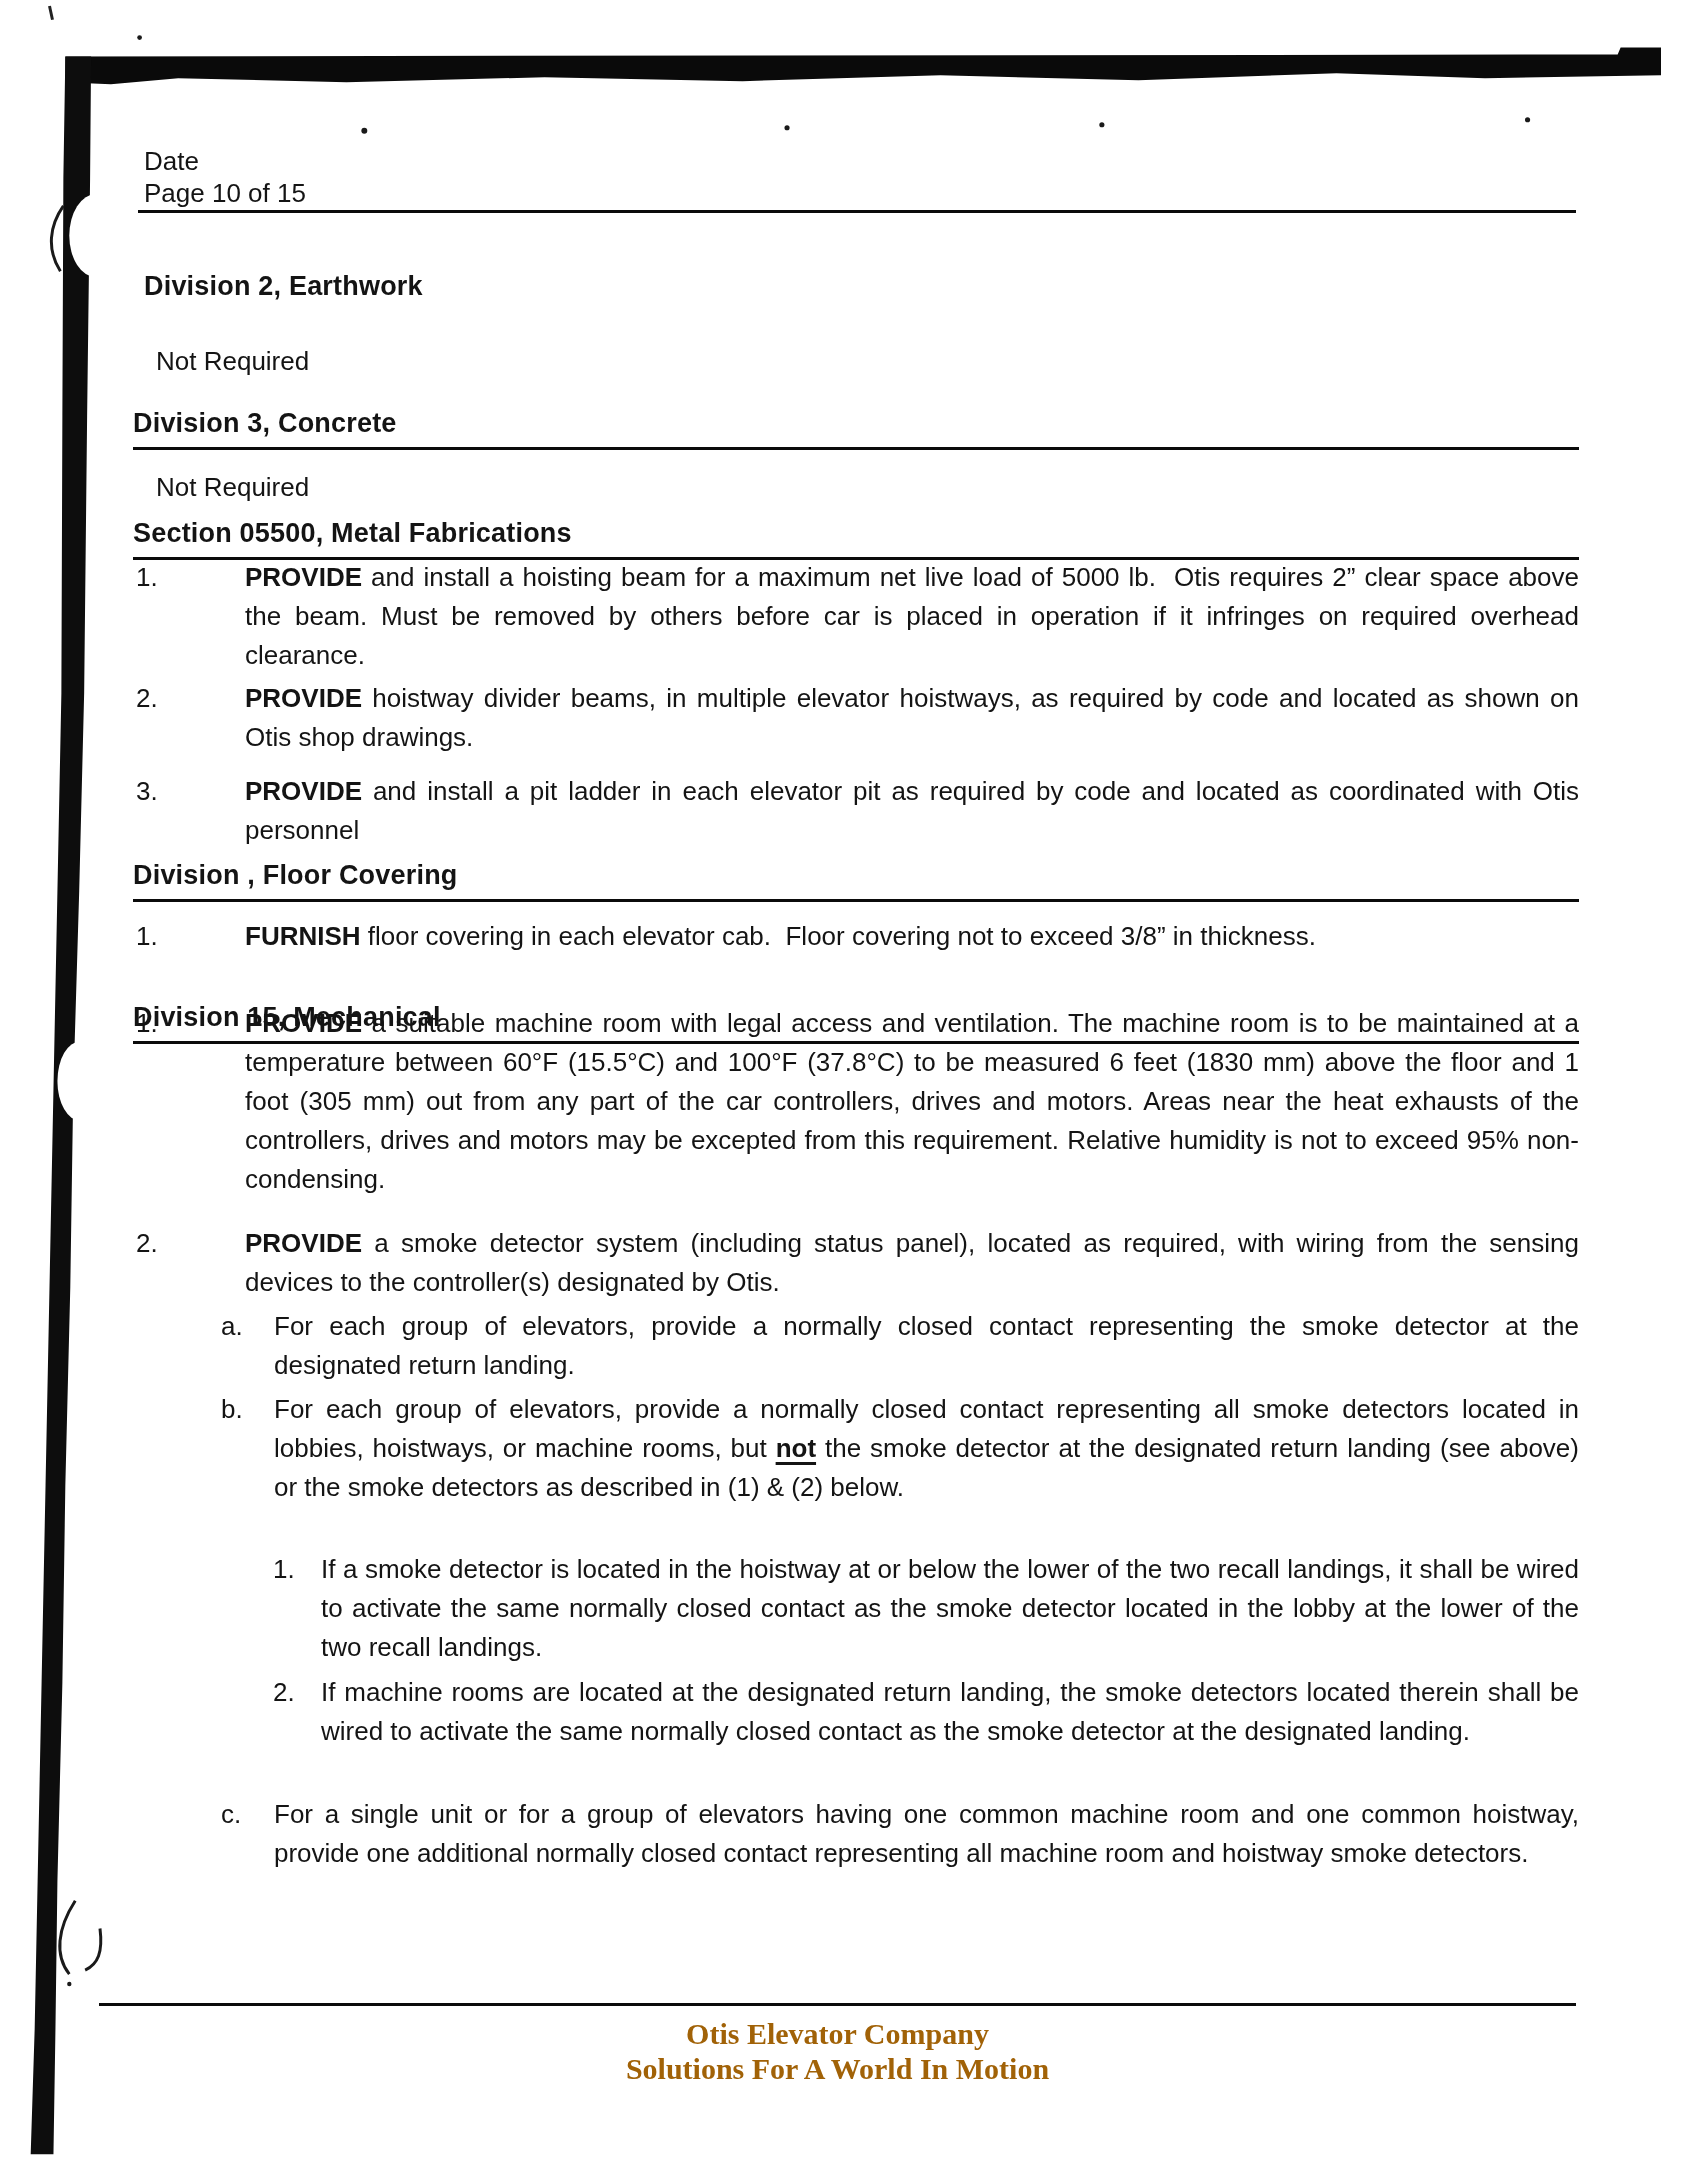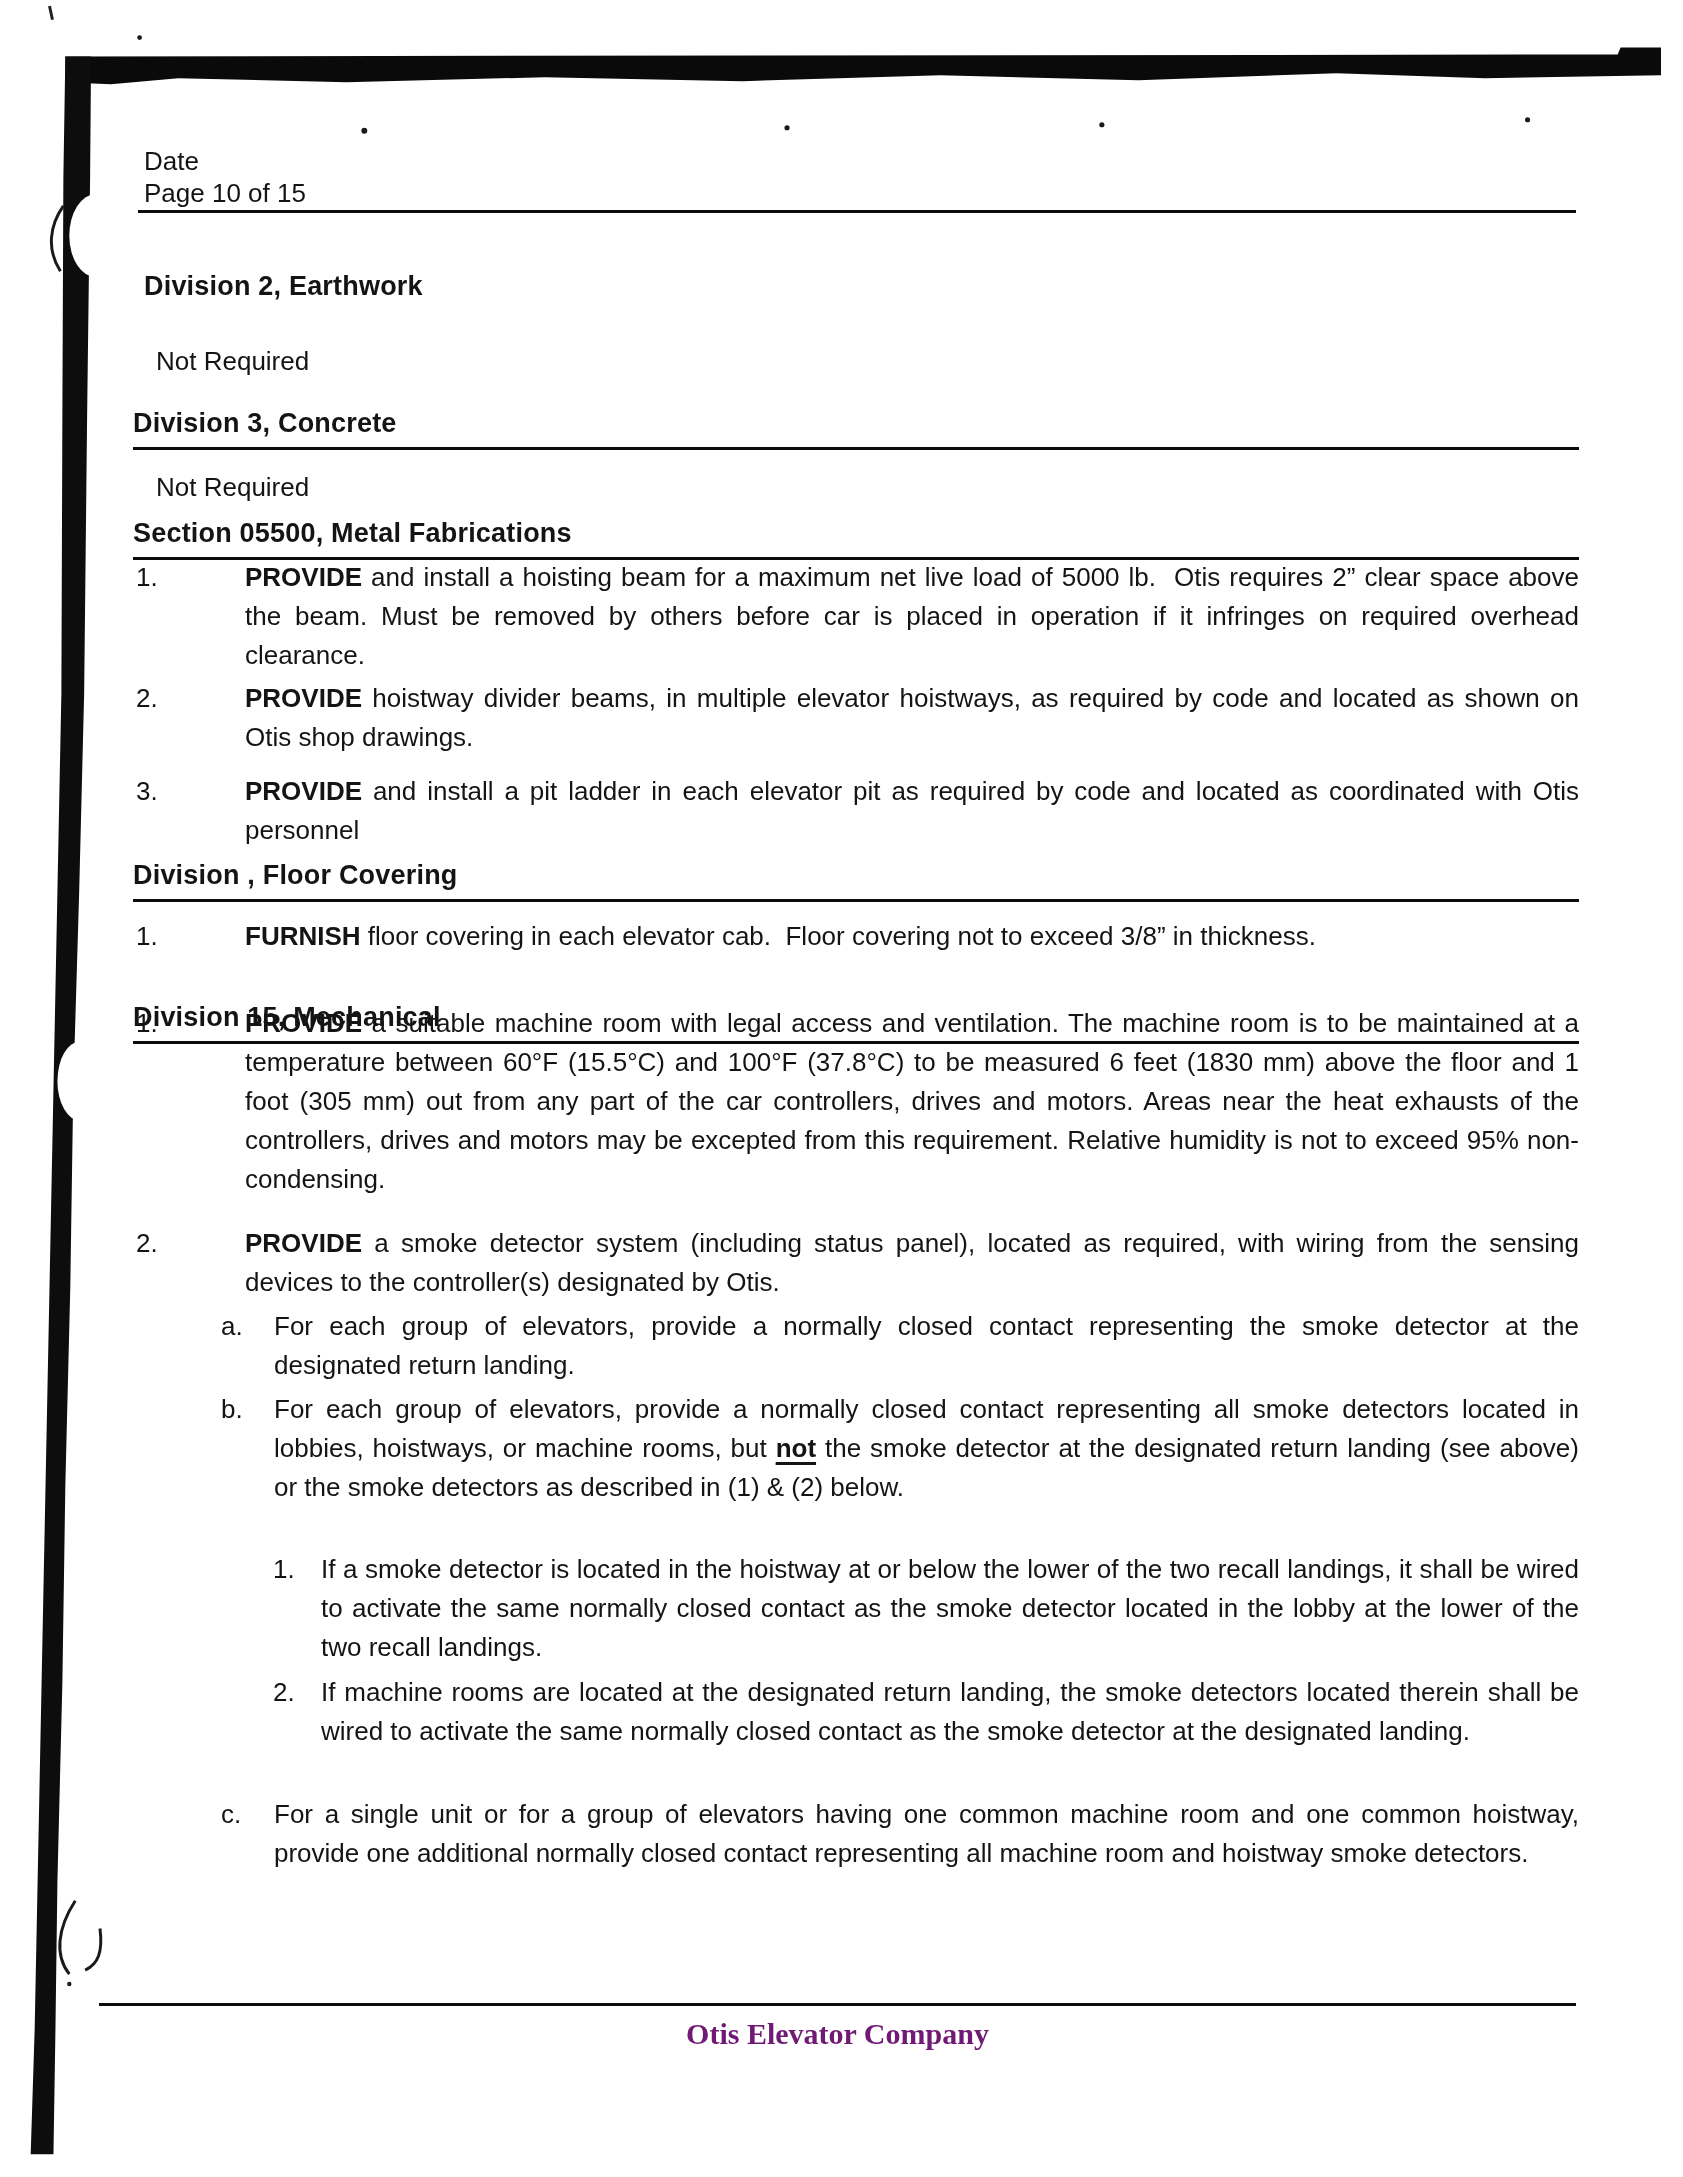--- a/index.html
+++ b/index.html
@@ -29,21 +29,21 @@
   .item .lead{font-weight:bold;}
   .sub{left:85px;}
   .sub .num{width:53px;}
   .subsub{left:137px;}
   .subsub .num{width:48px;}
   .emph{font-weight:bold;text-decoration:underline;text-underline-offset:5px;text-decoration-thickness:3px;}
   .footer-rule{position:absolute;left:99px;width:1477px;height:3px;background:#0b0b0b;}
   .footer-text{
     position:absolute;left:99px;width:1477px;text-align:center;
     font-family:"Liberation Serif","DejaVu Serif",serif;
-    font-weight:bold;font-size:30px;line-height:36px;color:#701a75;
+    font-weight:bold;font-size:30px;line-height:36px;color:#a16207;
   }
 </style>
 </head>
 <body>
 
 <div class="page">
 
   <svg class="artifacts" width="1683" height="2177" viewBox="0 0 1700 2199" xmlns="http://www.w3.org/2000/svg">
     <g>
 
@@ -138,15 +138,16 @@
 
     <div class="item sub" style="top:1795px;">
       <div class="num">c.</div>
       <div class="body">For a single unit or for a group of elevators having one common machine room and one common hoistway, provide one additional normally closed contact representing all machine room and hoistway smoke detectors.</div>
     </div>
 
   </div>
 
   <div class="footer-rule" style="top:2003px;"></div>
   <div class="footer-text" style="top:2016px;">Otis Elevator Company</div>
+  <div class="footer-text" style="top:2051px;">Solutions For A World In Motion</div>
 
 </div>
 
 
 </body></html>

